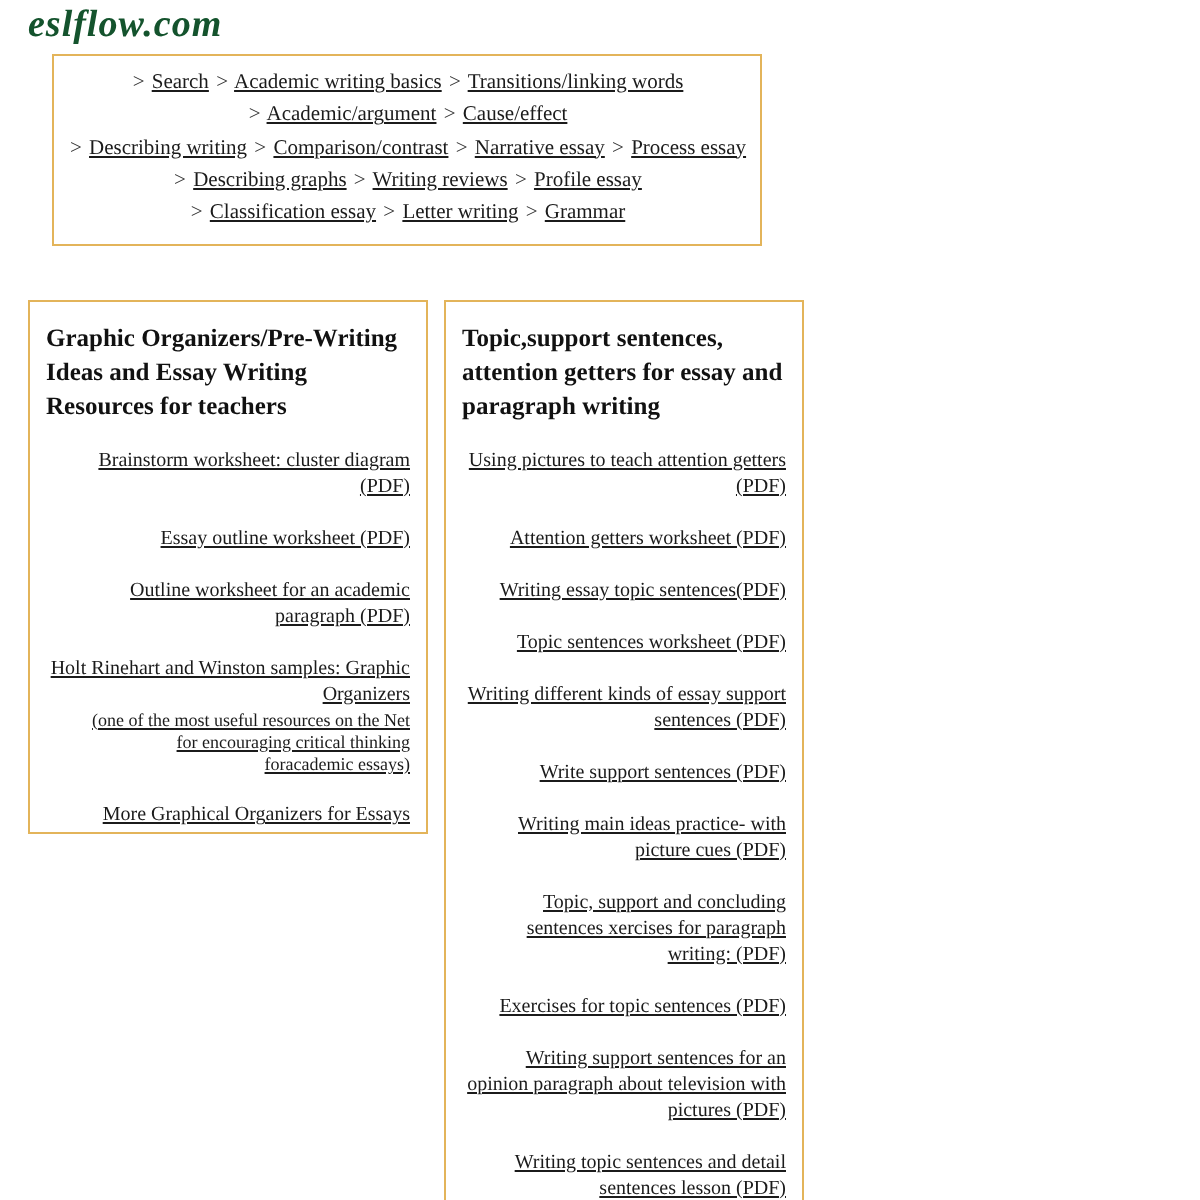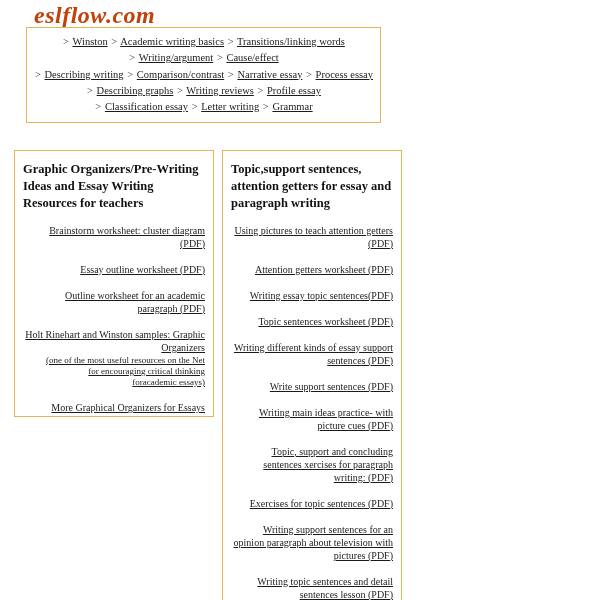--- a/index.html
+++ b/index.html
@@ -19,24 +19,23 @@
     width: 600px;
     height: 600px;
   }
   .logo {
     position: absolute;
     left: 14px;
     top: 2px;
     font-family: "Liberation Serif", serif;
     font-style: italic;
     font-weight: bold;
-    font-size: 24px;
-    color: #c2410c;
+    font-size: 19px;
+    color: #14532d;
     letter-spacing: 0.5px;
-    margin-left: 20px;
   }
   
   .navbox {
     position: absolute;
     left: 26px;
     top: 27px;
     width: 355px;
     border: 1px solid #e3b45a;
     padding: 6px 6px 7px 6px;
     box-sizing: border-box;
@@ -112,29 +111,29 @@
 </head>
 <body>
 
 <div class="page">
 
   <div class="logo">eslflow.com</div>
 
   <div class="navbox">
     <div class="navrow">
       <span class="sep">&gt;</span>
-      <a class="navlink" href="#">Winston</a>
+      <a class="navlink" href="#">Search</a>
       <span class="sep">&gt;</span>
       <a class="navlink" href="#">Academic writing basics</a>
       <span class="sep">&gt;</span>
       <a class="navlink" href="#">Transitions/linking words</a>
     </div>
     <div class="navrow">
       <span class="sep">&gt;</span>
-      <a class="navlink" href="#">Writing/argument</a>
+      <a class="navlink" href="#">Academic/argument</a>
       <span class="sep">&gt;</span>
       <a class="navlink" href="#">Cause/effect</a>
     </div>
     <div class="navrow">
       <span class="sep">&gt;</span>
       <a class="navlink" href="#">Describing writing</a>
       <span class="sep">&gt;</span>
       <a class="navlink" href="#">Comparison/contrast</a>
       <span class="sep">&gt;</span>
       <a class="navlink" href="#">Narrative essay</a>

